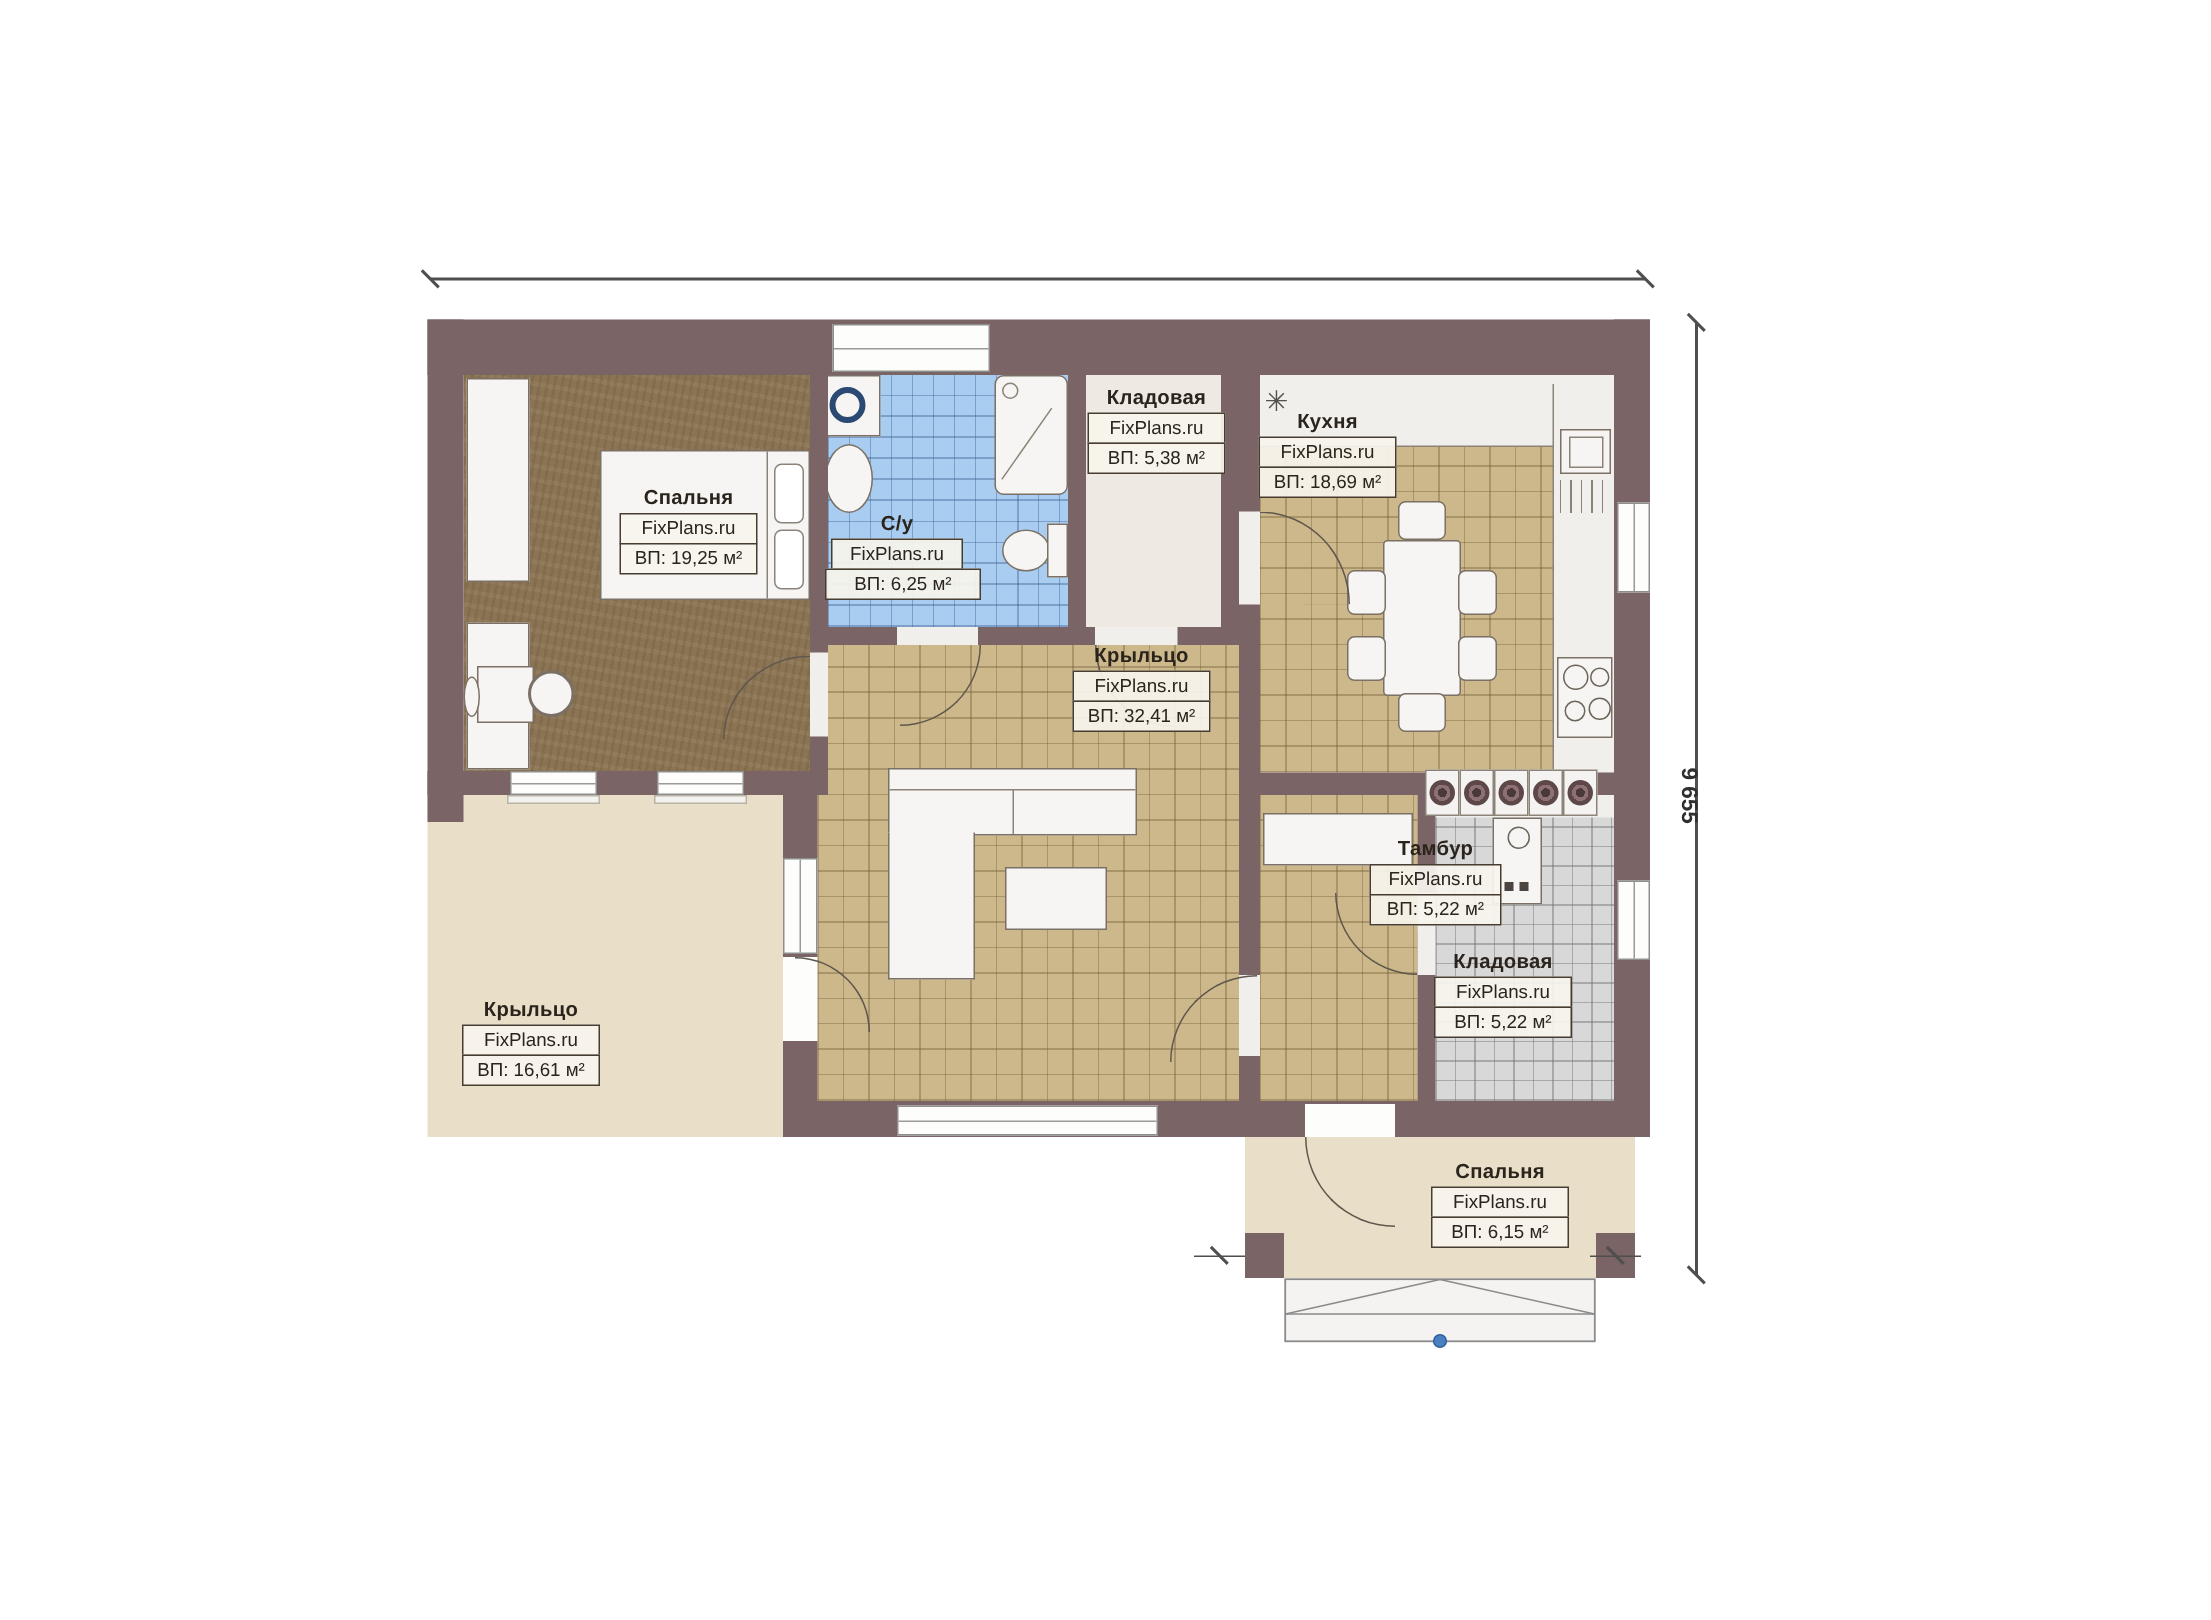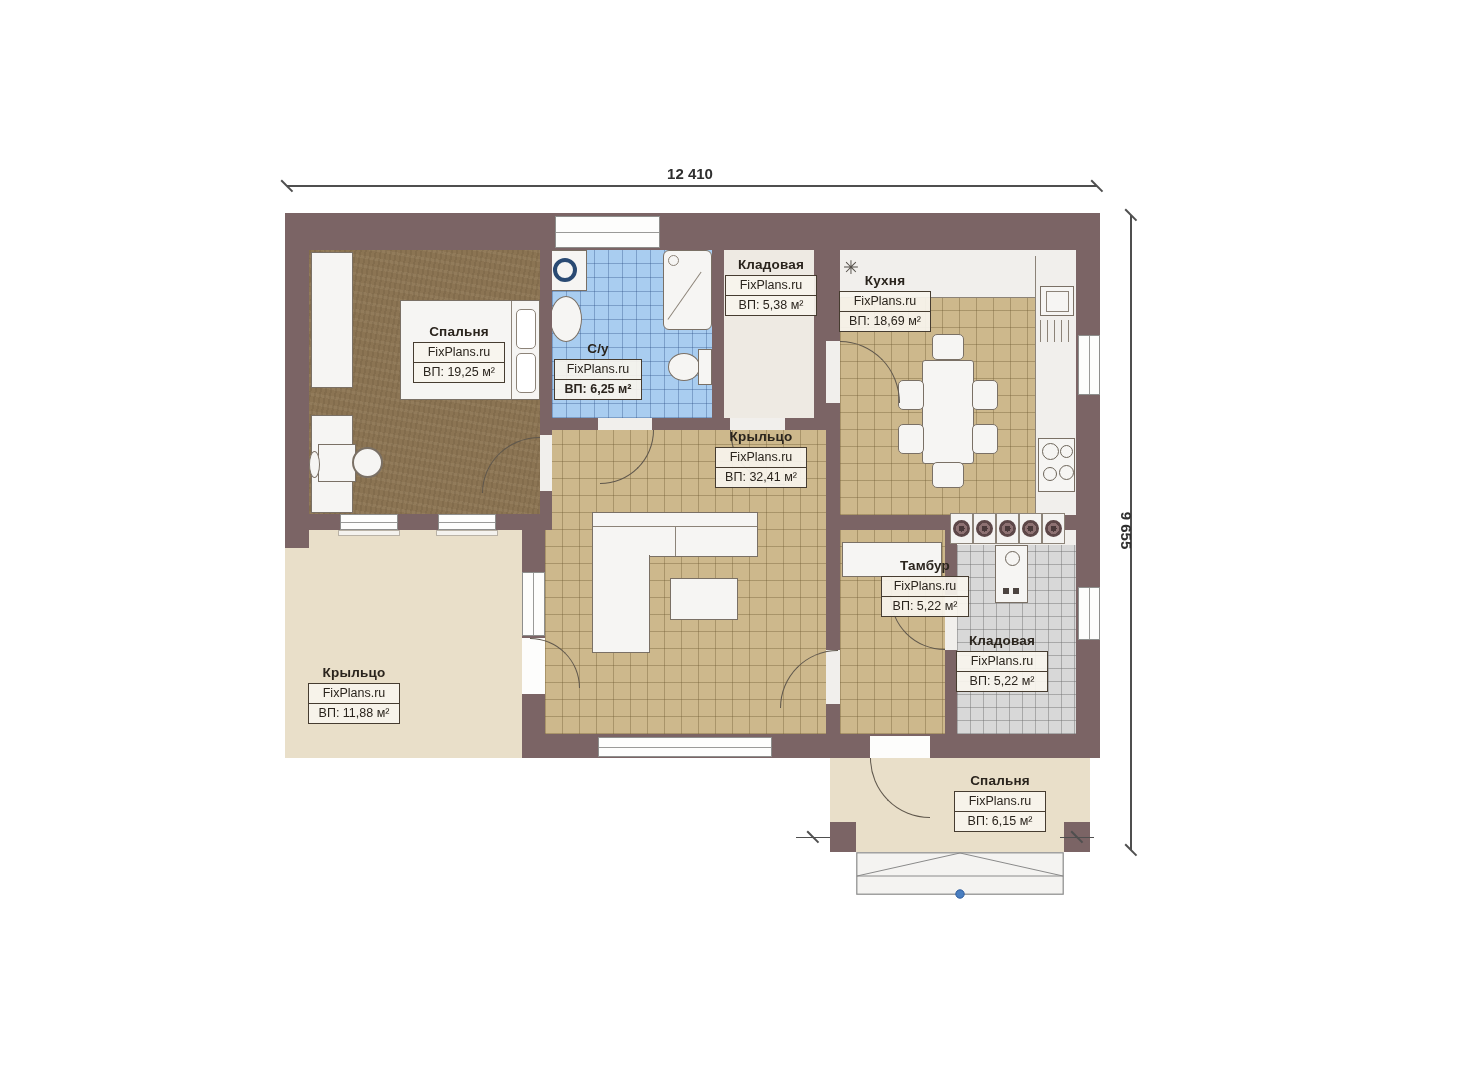--- a/index.html
+++ b/index.html
@@ -189,66 +189,65 @@
     <circle cx="104" cy="42" r="4.2" fill="#4a7fc1" stroke="#2f5d9e" stroke-width="1"></circle>
   </svg>
   <div class="dim" style="left:796px;top:837px;width:34px;height:1.4px;"></div>
   <div class="dim" style="left:1060px;top:837px;width:34px;height:1.4px;"></div>
   <div class="dimtick" style="left:805px;top:836px;"></div>
   <div class="dimtick" style="left:1069px;top:836px;"></div>
 
   <div class="dim" style="left:287px;top:185px;width:810px;height:1.6px;"></div>
   <div class="dimtick" style="left:279px;top:185px;"></div>
   <div class="dimtick" style="left:1089px;top:185px;"></div>
-  <div class="dimtext" style="left:285px;top:165px;width:810px;text-align:center;">12 410</div>
 
   <div class="dim" style="left:1130px;top:215px;width:1.6px;height:635px;"></div>
   <div class="dimtick" style="left:1123px;top:214px;"></div>
   <div class="dimtick" style="left:1123px;top:849px;"></div>
   <div class="dimtext" style="left:1104px;top:522px;width:44px;text-align:center;transform:rotate(90deg);">9 655</div>
 
   <div class="room-label" style="left:404px;top:324px;width:110px;">
     <div class="rl-name">Спальня</div>
     <div class="rl-box">FixPlans.ru</div>
     <div class="rl-box">ВП: 19,25 м²</div>
   </div>
   <div class="room-label" style="left:550px;top:341px;width:96px;">
     <div class="rl-name">С/у</div>
     <div class="rl-box" style="width:88px;">FixPlans.ru</div>
-    <div class="rl-box" style="width:88px;font-weight:bold;">ВП: 6,25 м²</div>
+    <div class="rl-box" style="width:104px;">ВП: 6,25 м²</div>
   </div>
   <div class="room-label" style="left:722px;top:257px;width:98px;">
     <div class="rl-name">Кладовая</div>
     <div class="rl-box">FixPlans.ru</div>
     <div class="rl-box">ВП: 5,38 м²</div>
   </div>
   <div class="room-label" style="left:836px;top:273px;width:98px;">
     <div class="rl-name">Кухня</div>
     <div class="rl-box">FixPlans.ru</div>
     <div class="rl-box">ВП: 18,69 м²</div>
   </div>
   <div class="room-label" style="left:710px;top:429px;width:102px;">
     <div class="rl-name">Крыльцо</div>
     <div class="rl-box">FixPlans.ru</div>
     <div class="rl-box">ВП: 32,41 м²</div>
   </div>
-  <div class="room-label" style="left:852px;top:558px;width:98px;padding-left:24px;">
+  <div class="room-label" style="left:884px;top:558px;width:98px;padding-left:24px;">
     <div class="rl-name">Тамбур</div>
     <div class="rl-box" style="width:88px;">FixPlans.ru</div>
     <div class="rl-box" style="width:88px;">ВП: 5,22 м²</div>
   </div>
   <div class="room-label" style="left:952px;top:633px;width:100px;">
     <div class="rl-name">Кладовая</div>
     <div class="rl-box">FixPlans.ru</div>
     <div class="rl-box">ВП: 5,22 м²</div>
   </div>
   <div class="room-label" style="left:304px;top:665px;width:100px;">
     <div class="rl-name">Крыльцо</div>
     <div class="rl-box">FixPlans.ru</div>
-    <div class="rl-box">ВП: 11,88 м²</div>
+    <div class="rl-box">ВП: 16,61 м²</div>
   </div>
   <div class="room-label" style="left:950px;top:773px;width:100px;">
     <div class="rl-name">Спальня</div>
     <div class="rl-box">FixPlans.ru</div>
     <div class="rl-box">ВП: 6,15 м²</div>
   </div>
 
 </div>
 
 </body></html>

